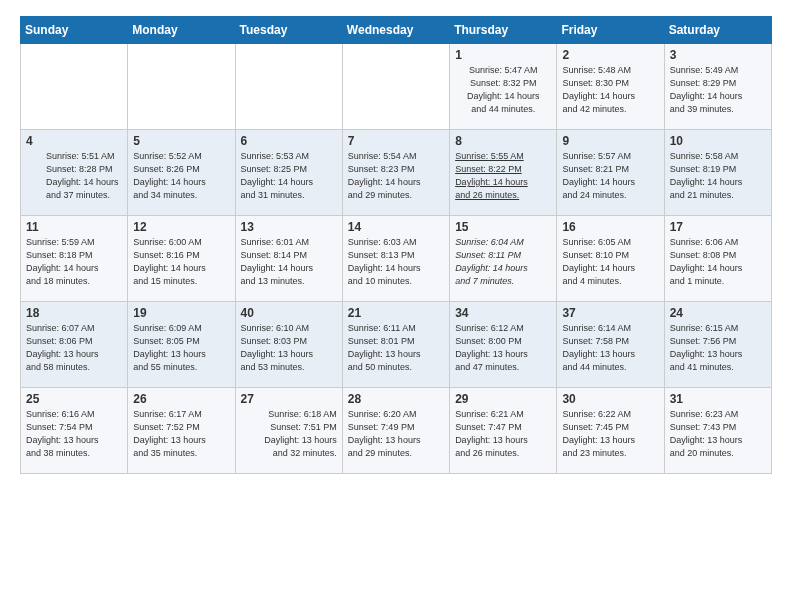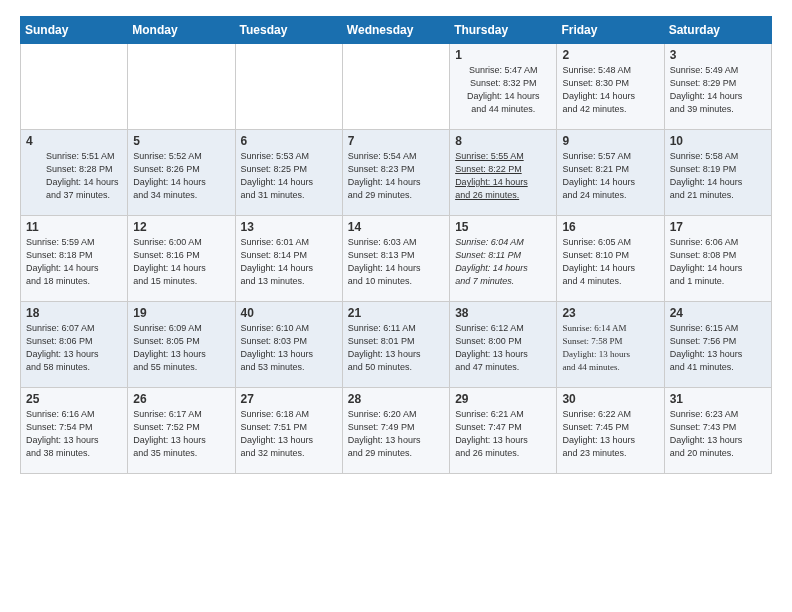--- a/index.html
+++ b/index.html
@@ -257,29 +257,29 @@
 and 53 minutes.</div>
           </td>
           <td>
             <span class="day-num">21</span>
             <div class="day-info" style="white-space: pre-line;">Sunrise: 6:11 AM
 Sunset: 8:01 PM
 Daylight: 13 hours
 and 50 minutes.</div>
           </td>
           <td>
-            <span class="day-num">38</span>
+            <span class="day-num">34</span>
             <div class="day-info" style="white-space: pre-line;">Sunrise: 6:12 AM
 Sunset: 8:00 PM
 Daylight: 13 hours
 and 47 minutes.</div>
           </td>
           <td>
-            <span class="day-num">23</span>
-            <div class="day-info" style="white-space: pre-line; font-family: Liberation Serif, serif;">Sunrise: 6:14 AM
+            <span class="day-num">37</span>
+            <div class="day-info" style="white-space: pre-line;">Sunrise: 6:14 AM
 Sunset: 7:58 PM
 Daylight: 13 hours
 and 44 minutes.</div>
           </td>
           <td>
             <span class="day-num">24</span>
             <div class="day-info" style="white-space: pre-line;">Sunrise: 6:15 AM
 Sunset: 7:56 PM
 Daylight: 13 hours
 and 41 minutes.</div>
@@ -295,21 +295,21 @@
           </td>
           <td>
             <span class="day-num">26</span>
             <div class="day-info" style="white-space: pre-line;">Sunrise: 6:17 AM
 Sunset: 7:52 PM
 Daylight: 13 hours
 and 35 minutes.</div>
           </td>
           <td>
             <span class="day-num">27</span>
-            <div class="day-info" style="white-space: pre-line;">Sunrise: 6:18 AM
+            <div class="day-info" style="white-space: pre-line; text-align: right;">Sunrise: 6:18 AM
 Sunset: 7:51 PM
 Daylight: 13 hours
 and 32 minutes.</div>
           </td>
           <td>
             <span class="day-num">28</span>
             <div class="day-info" style="white-space: pre-line;">Sunrise: 6:20 AM
 Sunset: 7:49 PM
 Daylight: 13 hours
 and 29 minutes.</div>

